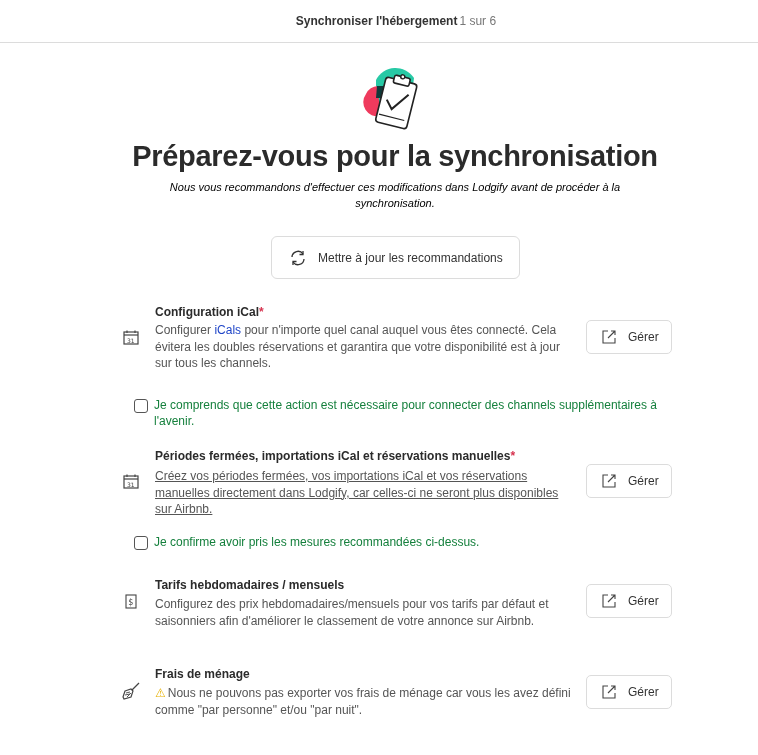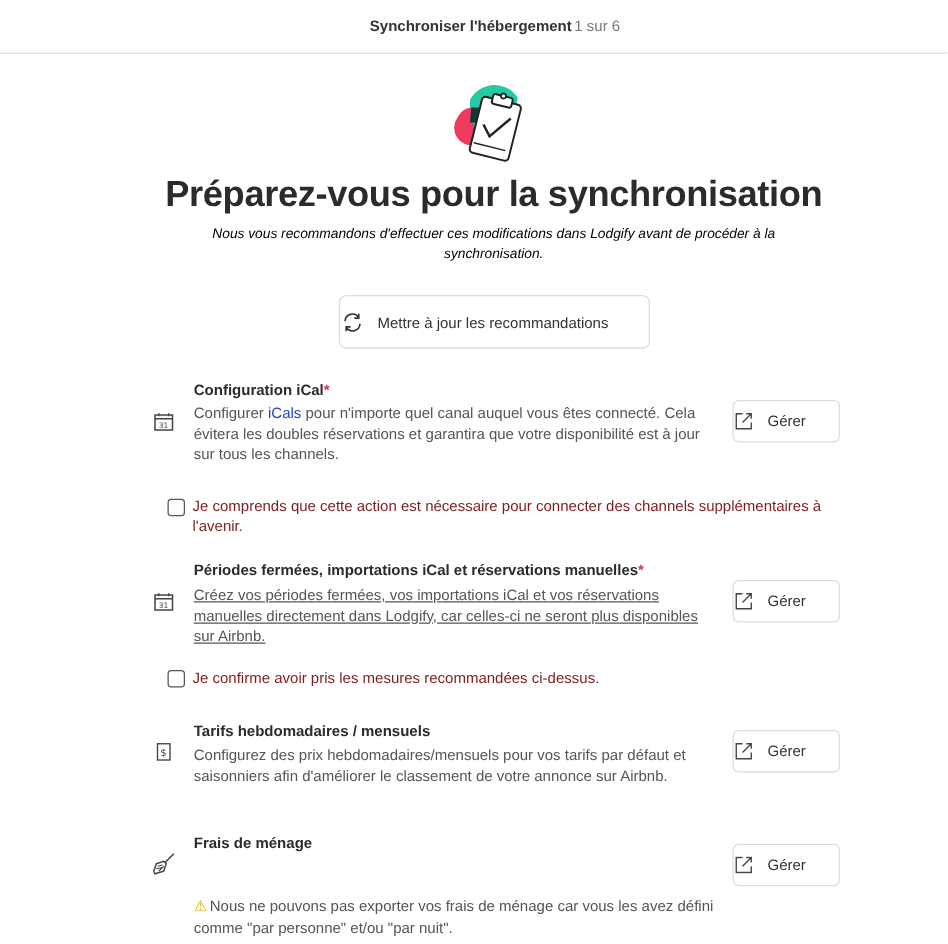--- a/index.html
+++ b/index.html
@@ -23,46 +23,46 @@
     font-size: 29px; font-weight: bold; color: #2b2b2b; letter-spacing: -0.3px;
   }
   .subtitle {
     position: absolute; left: 140px; top: 179px; width: 510px; text-align: center;
     font-size: 11px; line-height: 16px; color: #000000; font-style: italic;
   }
 
   .refresh-btn {
     position: absolute; left: 271px; top: 236px; width: 249px; height: 43px;
     border: 1px solid #dcdcdc; border-radius: 6px; background: #fff;
-    display: flex; align-items: center; padding-left: 0; gap: 10px;
+    display: flex; align-items: center; padding-left: 16px; gap: 10px;
     font-size: 12px; color: #333; cursor: pointer;
   }
   .refresh-btn svg { width: 20px; height: 20px; }
 
   .section { position: absolute; left: 0; width: 758px; }
   .sec-icon { position: absolute; left: 122px; width: 18px; height: 18px; }
   .sec-title { position: absolute; left: 155px; font-size: 12px; font-weight: bold; color: #2b2b2b; white-space: nowrap; text-align: center; }
   .sec-title .req { color: #d6334f; }
   .sec-desc { position: absolute; left: 155px; width: 420px; font-size: 12px; line-height: 16.5px; color: #555; }
   .sec-desc a { color: #2046c8; text-decoration: none; }
 
   .manage-btn {
     position: absolute; left: 586px; width: 86px; height: 34px;
     border: 1px solid #dcdcdc; border-radius: 5px; background: #fff;
-    display: flex; align-items: center; padding-left: 1px; gap: 12px;
+    display: flex; align-items: center; padding-left: 15px; gap: 12px;
     font-size: 12px; color: #333; cursor: pointer;
   }
   .manage-btn svg { width: 14px; height: 14px; }
 
   .check-row { position: absolute; left: 134px; width: 530px; }
   .checkbox {
     position: absolute; left: 0; top: 0; width: 14px; height: 14px;
     border: 1.3px solid #555; border-radius: 3px; background: #fff; cursor: pointer;
   }
-  .check-label { position: absolute; left: 20px; top: -2px; width: 510px; font-size: 12px; line-height: 16px; color: #7f1d1d; }
+  .check-label { position: absolute; left: 20px; top: -2px; width: 510px; font-size: 12px; line-height: 16px; color: #15803d; }
 
   .warn { color: #e6b000; margin-right: 2px; }
 </style>
 </head>
 <body>
 
 <div class="topbar">
   <span class="title">Synchroniser l'hébergement</span>
   <span class="step">1 sur 6</span>
 </div>
@@ -161,21 +161,21 @@
   </button>
 </div>
 
 <div class="section" style="top:667px;">
   <svg class="sec-icon" style="top:14px; width:20px; height:20px; left:121px;" viewBox="0 0 20 20">
     <line x1="11" y1="9" x2="18" y2="2" stroke="#444" stroke-width="1.3"></line>
     <path d="M4 10 L10 8 L12 10 L10 16 L3 18 L2 16 Z" fill="none" stroke="#444" stroke-width="1.2"></path>
     <path d="M5 12 L9 11 M4 14 L9 13 M6 16 L10 12" stroke="#444" stroke-width="0.9"></path>
   </svg>
   <div class="sec-title" style="top:0;">Frais de ménage</div>
-  <div class="sec-desc" style="top:18px;margin-top:32px;">
+  <div class="sec-desc" style="top:18px;">
     <span class="warn">⚠</span><span>Nous ne pouvons pas exporter vos frais de ménage car vous les avez défini comme "par personne" et/ou "par nuit".</span>
   </div>
   <button class="manage-btn" style="top:8px;">
     <svg viewBox="0 0 14 14">
       <path d="M6 1 L1 1 L1 13 L13 13 L13 8" fill="none" stroke="#444" stroke-width="1.1"></path>
       <path d="M6 8 L13 1 M9 1 L13 1 L13 5" fill="none" stroke="#444" stroke-width="1.1"></path>
     </svg>
     <span>Gérer</span>
   </button>
 </div>

